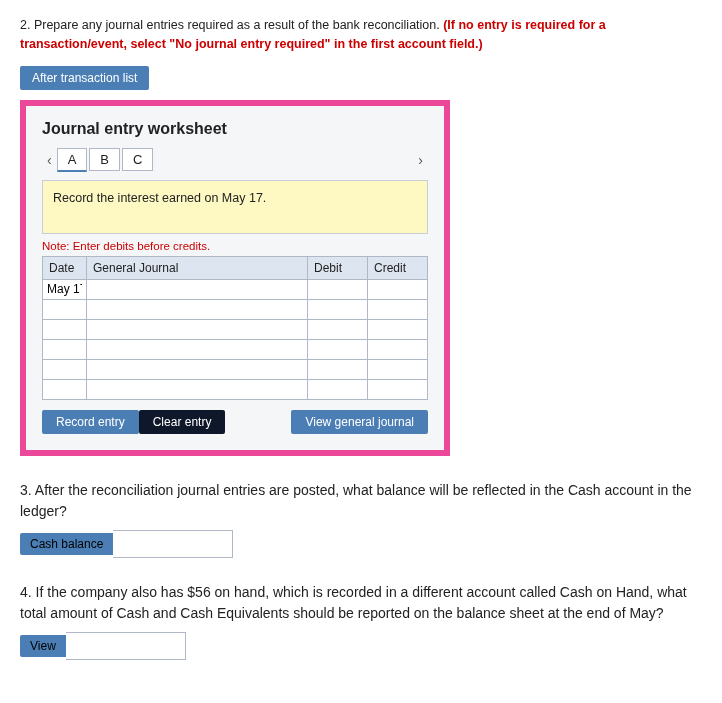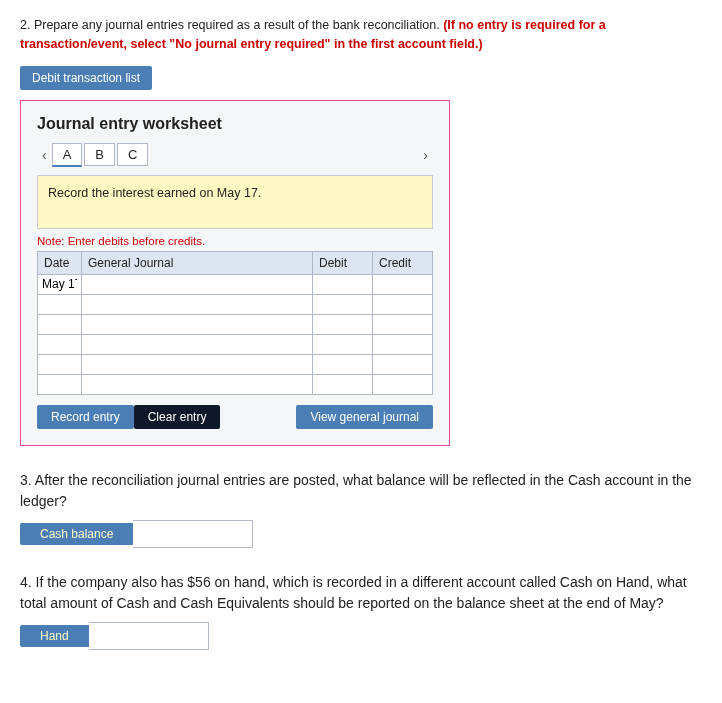--- a/index.html
+++ b/index.html
@@ -24,21 +24,21 @@
       background: #4a7eb5;
       color: #fff;
       border: none;
       padding: 5px 12px;
       font-size: 12px;
       cursor: pointer;
       margin-bottom: 10px;
       border-radius: 2px;
     }
     .worksheet-container {
-      border: 1px solid #ec4899;
+      border: 6px solid #ec4899;
       background: #f5f6f8;
       padding: 14px 16px 16px 16px;
       margin-bottom: 24px;
       width: 100%;
       max-width: 430px;
     }
     .worksheet-title {
       font-size: 16px;
       font-weight: bold;
       margin-bottom: 10px;
@@ -156,22 +156,22 @@
       line-height: 1.5;
     }
     .answer-row {
       display: flex;
       align-items: center;
       gap: 0;
       margin-bottom: 24px;
     }
     .answer-label {
       background: #4a7eb5;
-      color: #fef9c3;
-      padding: 4px 20px;
+      color: #000000;
+      padding: 4px 10px;
       font-size: 12px;
       border-radius: 2px 0 0 2px;
       white-space: nowrap;
     }
     .answer-input {
       border: 1px solid #b0b8c8;
       border-left: none;
       padding: 4px 8px;
       font-size: 12px;
       width: 120px;
@@ -184,21 +184,21 @@
 
 
 
 
 <div class="instruction-text">
   <span>2.</span>
   <span>Prepare any journal entries required as a result of the bank reconciliation.</span>
   <span class="highlight">(If no entry is required for a transaction/event, select "No journal entry required" in the first account field.)</span>
 </div>
 
-<button class="btn-view-transaction">Debit transaction list</button>
+<button class="btn-view-transaction">After transaction list</button>
 
 
 <div class="worksheet-container">
   <div class="worksheet-title">Journal entry worksheet</div>
 
   <div class="tabs-row">
     <span class="tab-arrow">‹</span>
     <div class="tab-item active">A</div>
     <div class="tab-item">B</div>
     <div class="tab-item">C</div>
@@ -274,18 +274,18 @@
   <span class="answer-label">Cash balance</span>
   <input class="answer-input" type="text" value="" style="">
 </div>
 
 
 <div class="section-question">
   <span>4.</span>
   <span>If the company also has $56 on hand, which is recorded in a different account called Cash on Hand, what total amount of Cash and Cash Equivalents should be reported on the balance sheet at the end of May?</span>
 </div>
 <div class="answer-row">
-  <span class="answer-label">Hand</span>
+  <span class="answer-label">View</span>
   <input class="answer-input" type="text" value="" style="">
 </div>
 
 
 
 
 </body></html>

